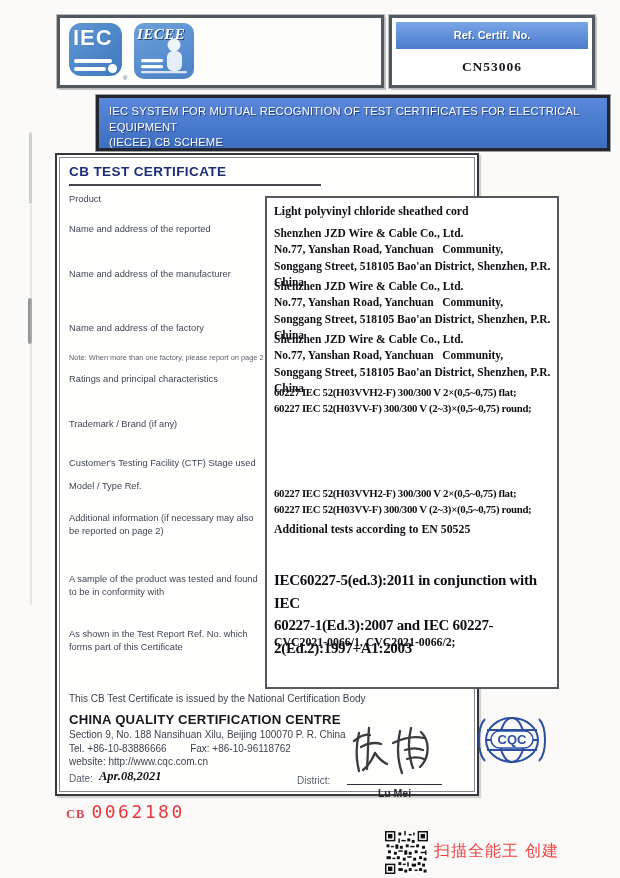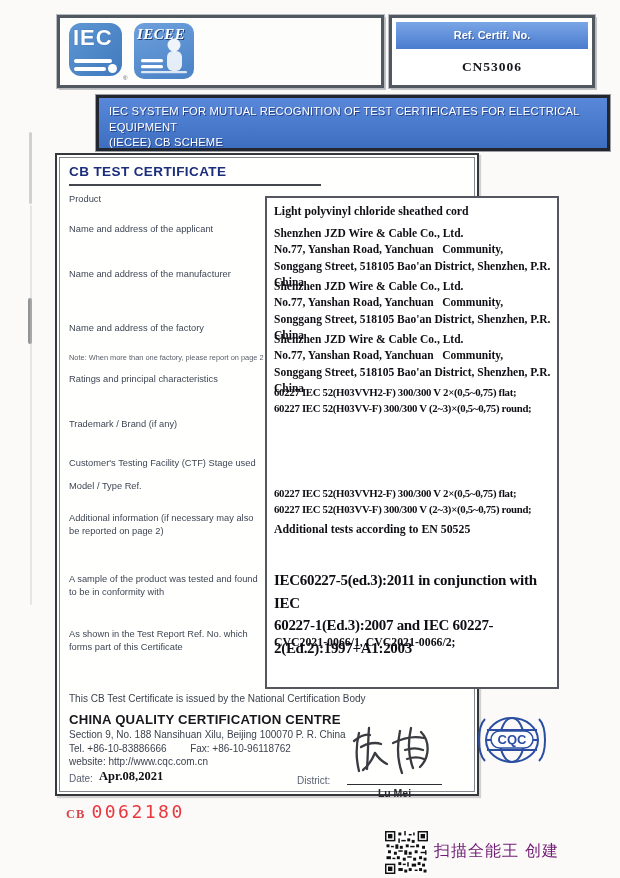--- a/index.html
+++ b/index.html
@@ -84,31 +84,31 @@
     border:2px solid #54575d; background:#fff;margin-top:11px;
   }
   .val {
     position:absolute; left:7px; right:5px;
     font-family:"Liberation Serif", serif; font-weight:bold; color:#0e0e14;
     font-size:11.8px; line-height:1.42; white-space:pre-line;
   }
   .val.tight { font-size:10.8px; letter-spacing:-.3px; line-height:1.5; }
   .foot-small { position:absolute; left:12px; font-size:10px; color:#3c424e; }
   .org-name { position:absolute; left:12px; top:557px; font-size:13.2px; font-weight:bold; color:#17181d; letter-spacing:.2px; }
-  .date-val { position:absolute; left:42px; top:614px; font-family:"Liberation Serif", serif; font-weight:bold; font-size:12.5px; color:#101015; }
+  .date-val { position:absolute; left:42px; top:614px; font-family:"Liberation Serif", serif; font-weight:bold; font-size:12.5px; color:#101015;font-style:italic; }
   .sig-script { position:absolute; left:288px; top:566px; width:100px; height:56px; }
   .sig-line { position:absolute; left:290px; top:629px; width:95px; border-top:1.6px solid #2c2e33; }
   .sig-name { position:absolute; left:290px; top:632px; width:95px; text-align:center; font-size:10.5px; font-weight:bold; color:#26282e; }
   .cqc-logo { position:absolute; left:416px; top:556px; width:78px; height:58px; }
   
   .stamp { position:absolute; left:66px; top:801px; color:#e23b44; }
   .stamp .cb { font-family:"Liberation Serif", serif; font-size:12.5px; font-weight:bold; letter-spacing:1px; color:#d8424b; margin-right:6px; }
   .stamp .num { font-family:"DejaVu Sans Mono", monospace; font-size:18px; letter-spacing:2.5px; color:#e8363f; }
   .qr { position:absolute; left:385px; top:831px; width:43px; height:43px; }
-  .wm-text { position:absolute; left:434px; top:841px; font-size:16px; color:#701a75; font-family:"DejaVu Sans", sans-serif; letter-spacing:1px; }
+  .wm-text { position:absolute; left:434px; top:841px; font-size:16px; color:#ef4444; font-family:"DejaVu Sans", sans-serif; letter-spacing:1px; }
 </style>
 </head>
 <body>
 
 <div class="page">
 
   <div class="artifact a1"></div>
   <div class="artifact a2"></div>
   <div class="artifact a3"></div>
 
@@ -139,21 +139,21 @@
 
   <div class="banner">
     <div>IEC SYSTEM FOR MUTUAL RECOGNITION OF TEST CERTIFICATES FOR ELECTRICAL EQUIPMENT</div>
     <div>(IECEE) CB SCHEME</div>
   </div>
 
   <div class="main-box">
     <div class="cb-title">CB TEST CERTIFICATE</div>
 
     <div class="lbl" style="top:38px">Product</div>
-    <div class="lbl" style="top:68px">Name and address of the applicant</div>
+    <div class="lbl" style="top:68px">Name and address of the reported</div>
     <div class="lbl" style="top:113px">Name and address of the manufacturer</div>
     <div class="lbl" style="top:167px">Name and address of the factory</div>
     <div class="note" style="top:183px">Note: When more than one factory, please report on page 2</div>
     <div class="lbl" style="top:218px">Ratings and principal characteristics</div>
     <div class="lbl" style="top:263px">Trademark / Brand (if any)</div>
     <div class="lbl" style="top:302px">Customer's Testing Facility (CTF) Stage used</div>
     <div class="lbl" style="top:325px">Model / Type Ref.</div>
     <div class="lbl" style="top:357px">Additional information (if necessary may also be reported on page 2)</div>
     <div class="lbl" style="top:418px">A sample of the product was tested and found to be in conformity with</div>
     <div class="lbl" style="top:473px">As shown in the Test Report Ref. No. which forms part of this Certificate</div>

